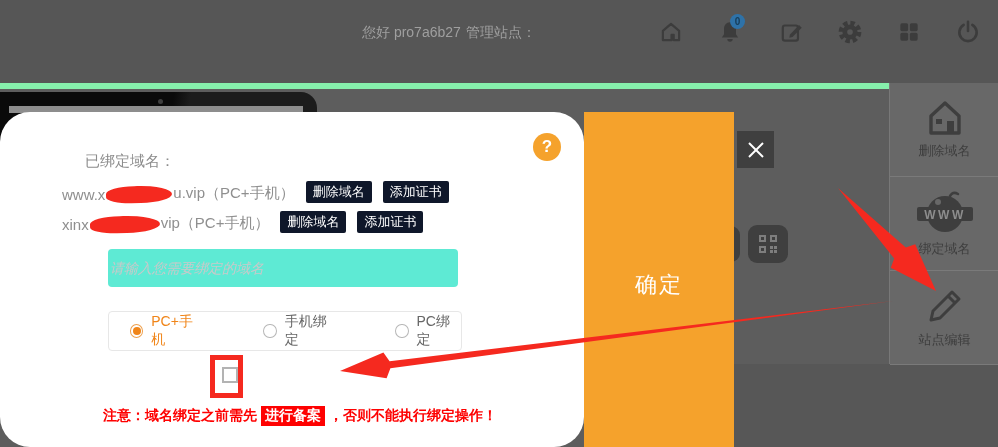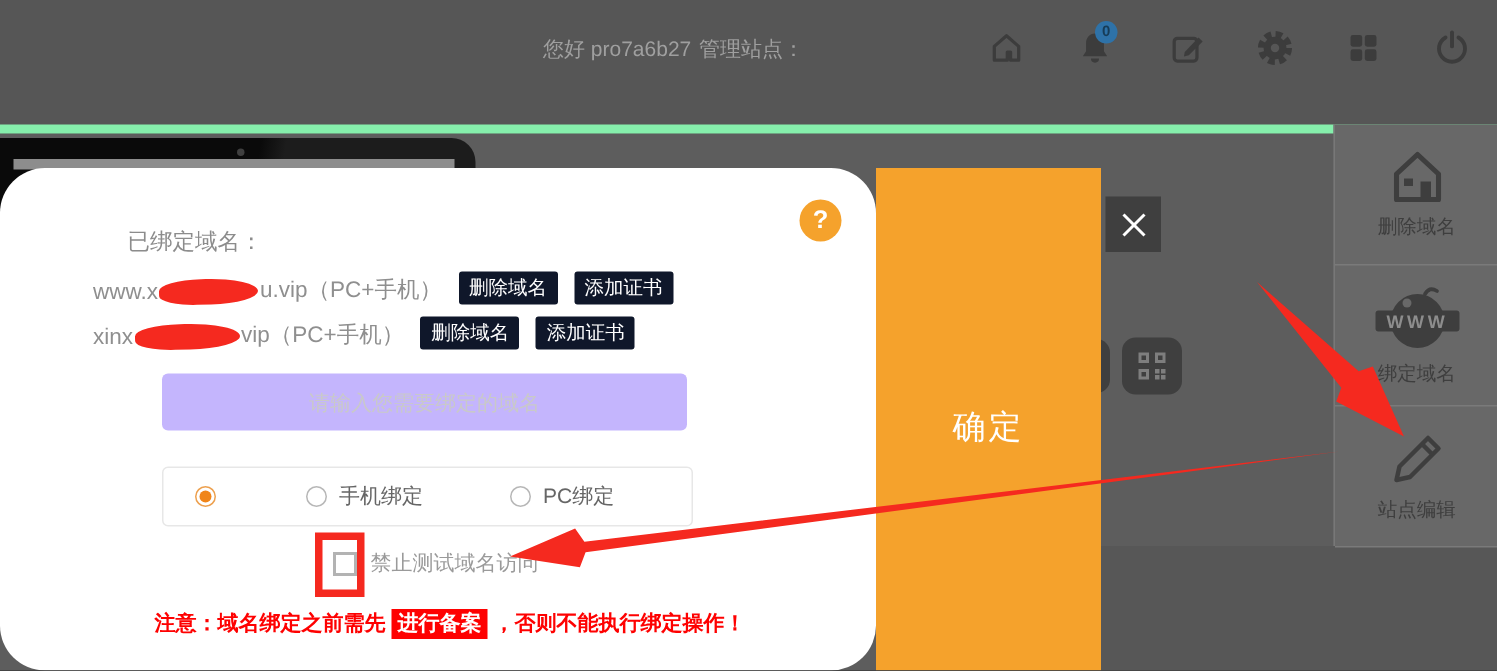--- a/index.html
+++ b/index.html
@@ -48,22 +48,22 @@
   .bound-label{position:absolute;left:85px;top:40px;font-size:15px;color:#8c8c8c;}
   .help-circle{position:absolute;left:533px;top:21px;width:28px;height:28px;border-radius:50%;background:#F5A22C;
     color:#fff;font-size:17px;font-weight:bold;display:flex;align-items:center;justify-content:center;cursor:pointer;}
   .domain-row{position:absolute;left:62px;display:flex;align-items:flex-end;font-size:15px;color:#8f8f8f;white-space:nowrap;}
   .dr1{top:69px;}
   .dr2{top:99px;}
   .redact{display:inline-block;height:17px;background:#f5291f;border-radius:45% 55% 50% 40%;transform:rotate(-1.6deg);margin:0 1px;}
   .redact.r1{width:66px;}
   .redact.r2{width:70px;}
   .mini-btn{margin-left:11px;background:#0f172a;color:#fff;font-size:13px;padding:2px 7px;border-radius:2px;border:none;cursor:pointer;font-family:inherit;}
-  .domain-input{position:absolute;left:108px;top:137px;width:350px;height:38px;background:#c4b5fd;border:none;border-radius:4px;
-    text-align:center;font-size:14px;color:#555;font-family:inherit;box-sizing:border-box;}
+  .domain-input{position:absolute;left:108px;top:137px;width:350px;height:38px;background:#5eead4;border:none;border-radius:4px;
+    text-align:left;font-size:14px;color:#555;font-family:inherit;box-sizing:border-box;font-style:italic;}
   .domain-input::placeholder{color:#c9c9c9;}
   .radio-box{position:absolute;left:108px;top:199px;width:354px;height:40px;background:#fff;border:1px solid #e7e7e7;border-radius:4px;
     box-sizing:border-box;display:flex;align-items:center;}
   .radio-opt{display:flex;align-items:center;gap:8px;font-size:14px;color:#666;cursor:pointer;}
   .ro1{margin-left:21px;}
   .ro2{margin-left:58px;}
   .ro3{margin-left:60px;}
   .radio-circ{width:14px;height:14px;border-radius:50%;border:1px solid #b7b7b7;box-sizing:border-box;position:relative;background:#fff;}
   .radio-opt.selected{color:#f08519;}
   .radio-opt.selected .radio-circ{border-color:#eda04e;}
@@ -202,34 +202,34 @@
         <span>vip（PC+手机）</span>
       <button class="mini-btn">删除域名</button>
       <button class="mini-btn">添加证书</button>
     </div>
 
     <input class="domain-input" type="text" placeholder="请输入您需要绑定的域名" style="">
 
     <div class="radio-box">
       <div class="radio-opt ro1 selected">
         <span class="radio-circ"></span>
+        <span>PC+手机</span>
       </div>
       <div class="radio-opt ro3">
         <span class="radio-circ"></span>
         <span>手机绑定</span>
       </div>
       <div class="radio-opt ro2">
         <span class="radio-circ"></span>
         <span>PC绑定</span>
       </div>
     </div>
 
     <div class="check-row">
       <span class="checkbox"></span>
-      <span class="check-lbl">禁止测试域名访问</span>
     </div>
 
     <div class="note">
       <span>注意：域名绑定之前需先</span>
       <span class="note-badge">进行备案</span>
       <span>，否则不能执行绑定操作！</span>
     </div>
   </div>
 
   <div class="confirm-strip">

